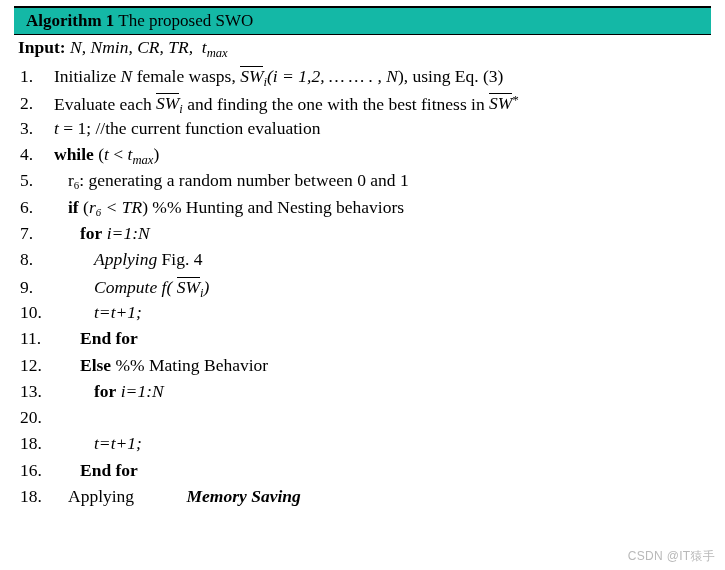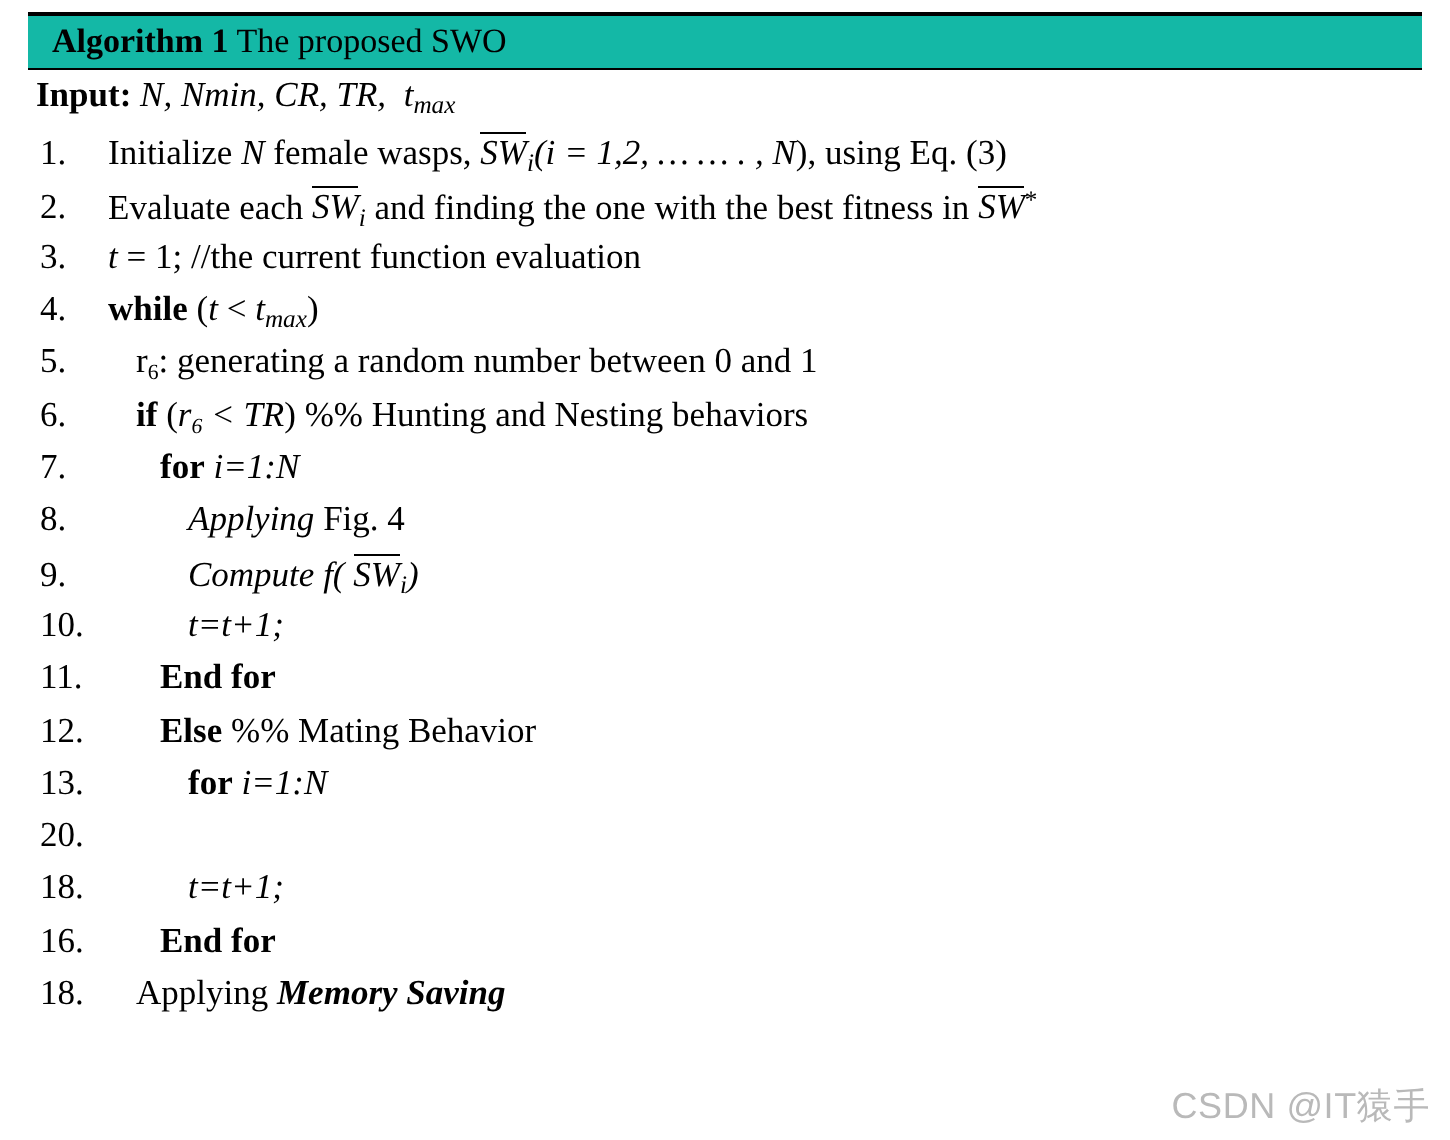--- a/index.html
+++ b/index.html
@@ -54,21 +54,21 @@
     width: 34px;
     flex: 0 0 34px;
     text-align: left;
     padding-left: 2px;
   }
   .txt {
     display: inline-block;
   }
   .bold { font-weight: bold; }
   .ital { font-style: italic; }
-  .bi   { font-weight: bold; font-style: italic; }
+  .bi   { font-weight: bold; font-style: italic; margin-left: 48px; }
 
   
   .vec {
     position: relative;
     display: inline-block;
     font-style: italic;
     padding-top: 1px;
   }
   .vec::before {
     content: "";
@@ -90,21 +90,21 @@
   .smallsub {
     font-size: 0.62em;
     vertical-align: -0.3em;
   }
   .watermark {
     position: absolute;
     right: 10px;
     bottom: 5px;
     color: #b9b9b9;
     font-family: "Liberation Sans", sans-serif;
-    font-size: 18px;
+    font-size: 12px;
     letter-spacing: 0.3px;
   }
   .ind1 { padding-left: 0px; }
   .ind2 { padding-left: 14px; }
   .ind3 { padding-left: 26px; }
   .ind4 { padding-left: 40px; }
   .ind5 { padding-left: 14px; }
 </style>
 </head>
 <body>

